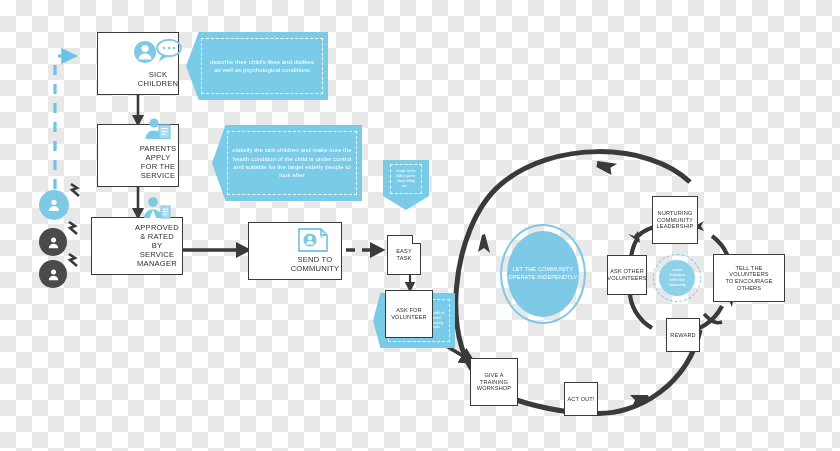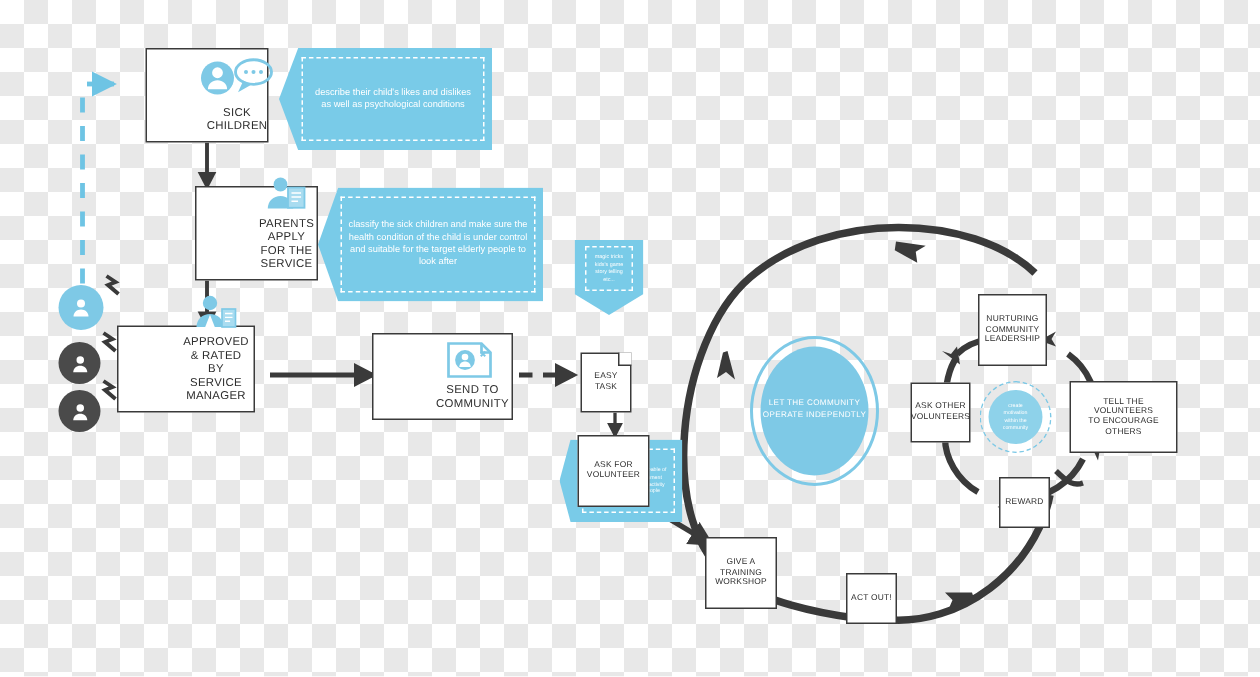--- a/index.html
+++ b/index.html
@@ -250,34 +250,34 @@
         <ellipse cx="38" cy="11" rx="12" ry="8.2" fill="none" stroke="#7ec9e6" stroke-width="1.9"></ellipse>
         <path d="M31.5 17.5 L29 23 L35 19.6 Z" fill="#7ec9e6" stroke="#7ec9e6" stroke-width="1.2"></path>
         <circle cx="33" cy="11" r="1.35" fill="#7ec9e6"></circle>
         <circle cx="38" cy="11" r="1.35" fill="#7ec9e6"></circle>
         <circle cx="43" cy="11" r="1.35" fill="#7ec9e6"></circle>
       </svg>
     </span>
     <span class="label nowrap-pre">SICK CHILDREN</span>
   </div>
 
-  <div class="node big" style="left:97px; top:124px; width:82px; height:63px;margin-left:33px;">
+  <div class="node big" style="left:97px; top:124px; width:82px; height:63px;">
     <span class="icon">
       <svg width="34" height="30" viewBox="0 0 34 30">
         <circle cx="13" cy="8" r="4.6" fill="#7ec9e6"></circle>
         <path d="M4.5 24c0-5 3.8-8.4 8.5-8.4s8.5 3.4 8.5 8.4z" fill="#7ec9e6"></path>
         <rect x="18" y="10" width="11" height="13.5" fill="#a9dcf0" stroke="#7ec9e6" stroke-width="1.2"></rect>
         <path d="M20.3 13.6h6.4M20.3 16.4h6.4M20.3 19.2h4.4" stroke="#ffffff" stroke-width="1"></path>
       </svg>
     </span>
     <span class="label nowrap-pre">PARENTS APPLY
 FOR THE SERVICE</span>
   </div>
 
-  <div class="node big" style="left:78px; top:217px; width:92px; height:58px;">
+  <div class="node big" style="left:91px; top:217px; width:92px; height:58px;">
     <span class="icon">
       <svg width="36" height="30" viewBox="0 0 36 30">
         <circle cx="14" cy="8" r="4.8" fill="#7ec9e6"></circle>
         <path d="M5 24c0-5.2 4-8.7 9-8.7s9 3.5 9 8.7z" fill="#7ec9e6"></path>
         <path d="M14 15.8 L17.2 24 L10.8 24 Z" fill="#ffffff"></path>
         <rect x="22" y="12" width="9" height="12" fill="#a9dcf0" stroke="#7ec9e6" stroke-width="1.1"></rect>
         <path d="M24 15h5M24 17.6h5M24 20.2h3.4" stroke="#ffffff" stroke-width="0.95"></path>
       </svg>
     </span>
     <span class="label nowrap-pre">APPROVED &amp; RATED

